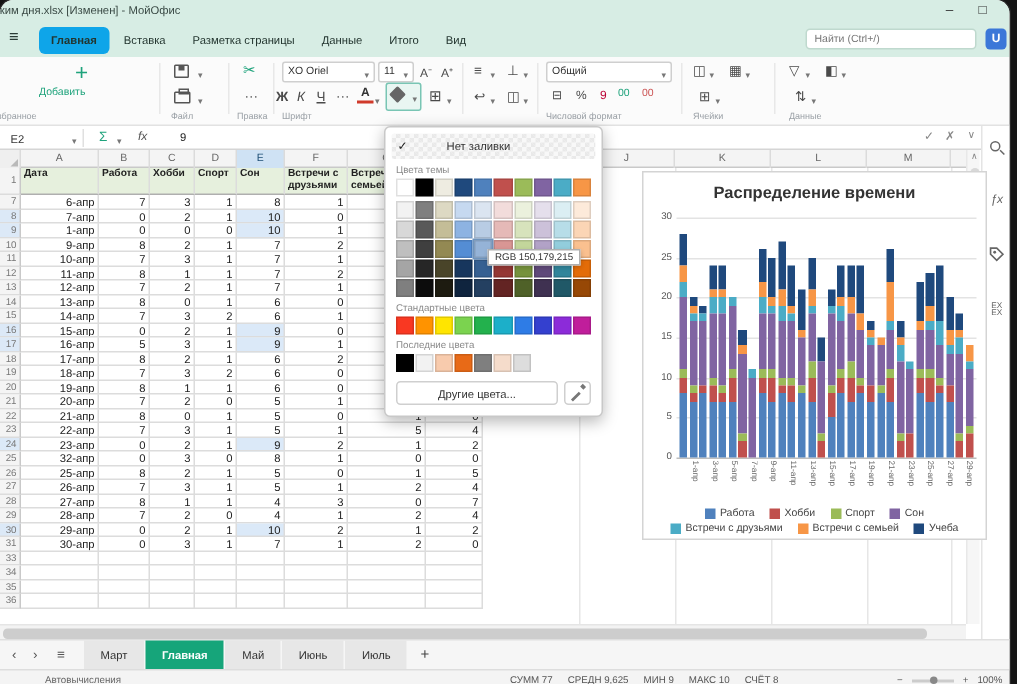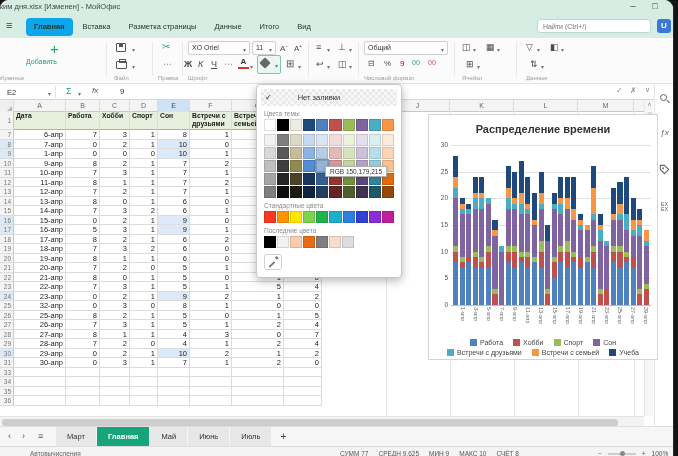--- a/index.html
+++ b/index.html
@@ -997,20 +997,21 @@
             <span class="sw" style="background: rgb(0, 0, 0); flex: 0 0 auto; width: 12px;"></span>
             <span class="sw" style="background: rgb(242, 242, 242); flex: 0 0 auto; width: 12px;"></span>
             <span class="sw" style="background: rgb(248, 203, 173); flex: 0 0 auto; width: 12px;"></span>
             <span class="sw" style="background: rgb(232, 106, 23); flex: 0 0 auto; width: 12px;"></span>
             <span class="sw" style="background: rgb(127, 127, 127); flex: 0 0 auto; width: 12px;"></span>
             <span class="sw" style="background: rgb(245, 220, 203); flex: 0 0 auto; width: 12px;"></span>
             <span class="sw" style="background: rgb(221, 221, 221); flex: 0 0 auto; width: 12px;"></span>
           </div>
         </div>
     <div class="morebtns">
+      <div class="morebtn">Другие цвета...</div>
       <div class="eyebtn">
         <svg width="16" height="14" viewBox="0 0 16 16">
               <path d="M3 13 L9 7 l1.5 1.5 L4.5 14.5 Z M10 3 l2.5 2.5 2-2-2.5-2.5z" fill="#777"></path>
             </svg>
       </div>
     </div>
   </div>
   <div class="tooltip">RGB 150,179,215</div>
 
   <div class="vscroll">

